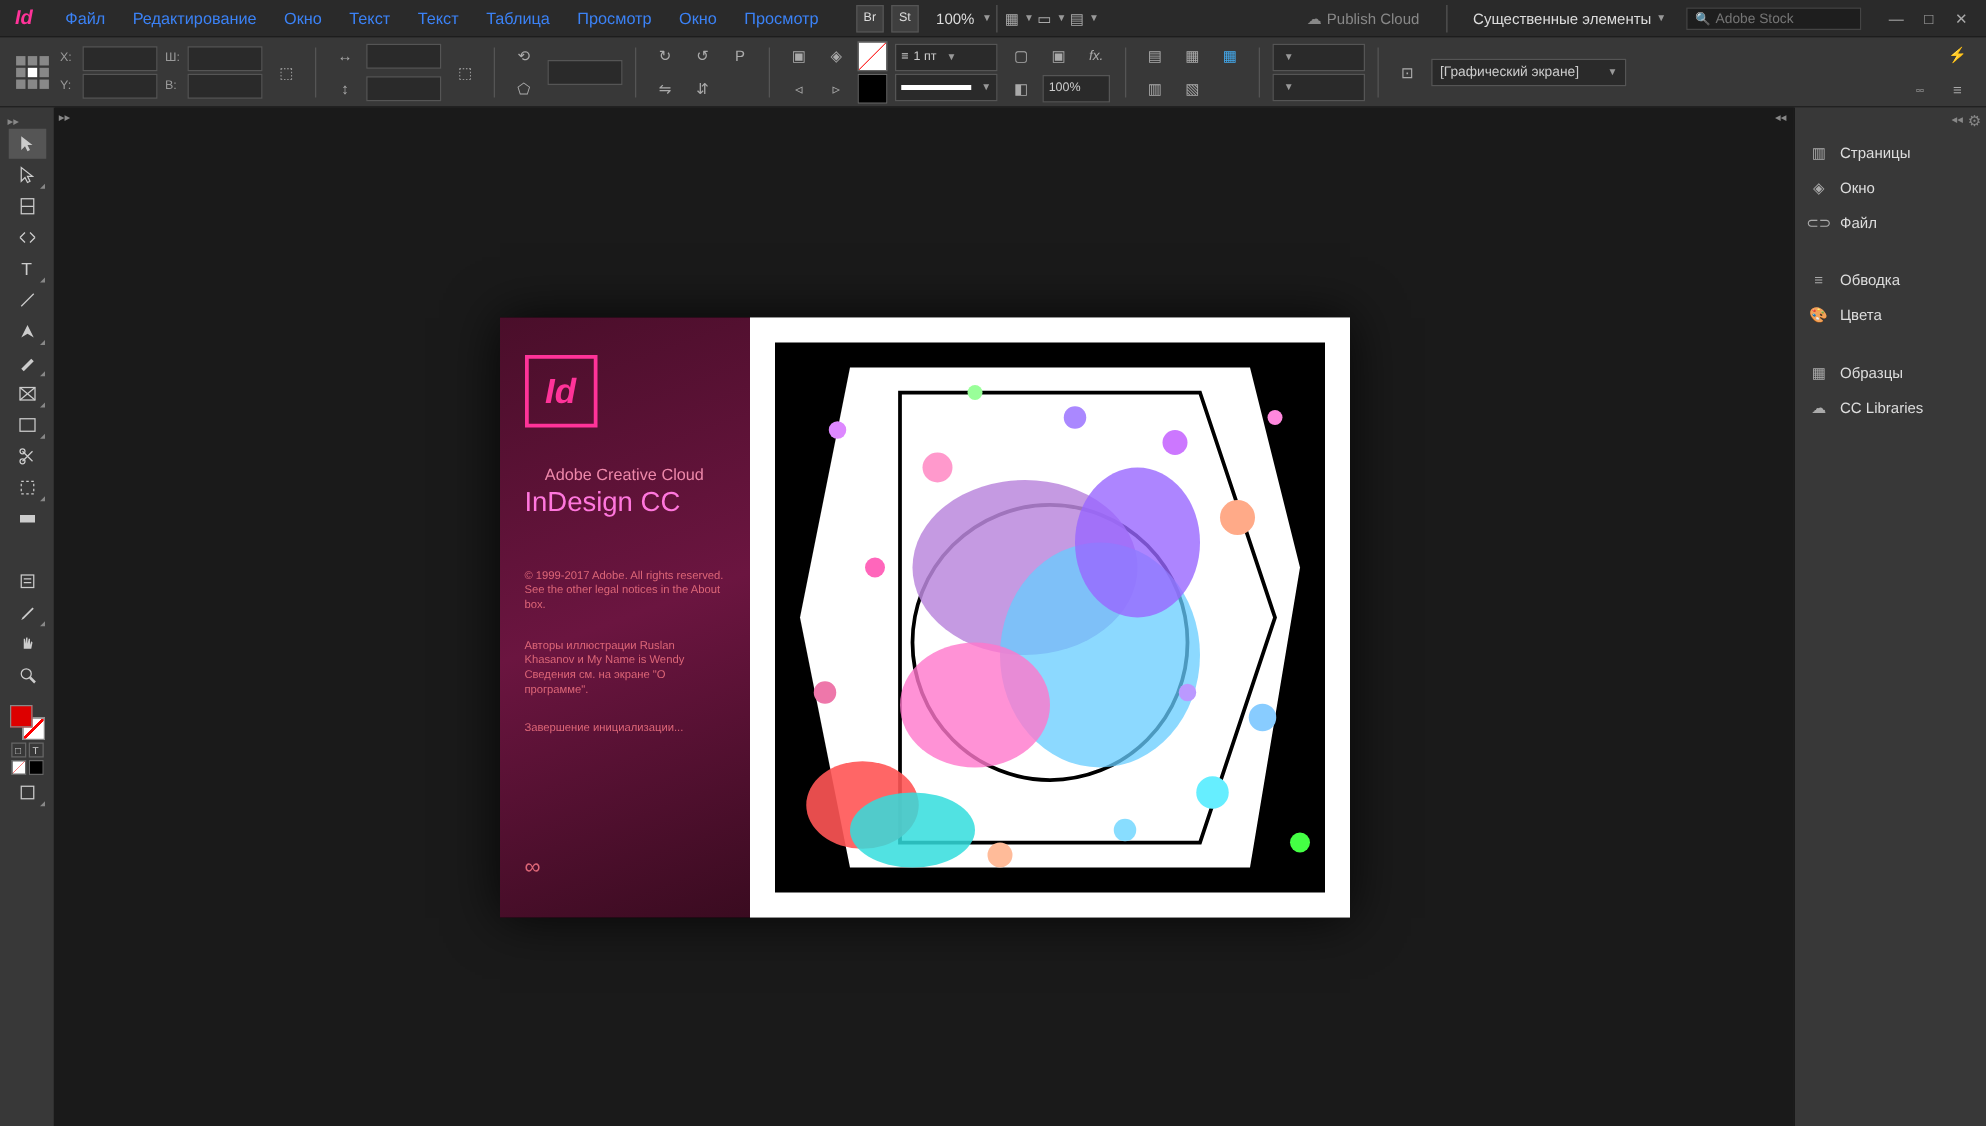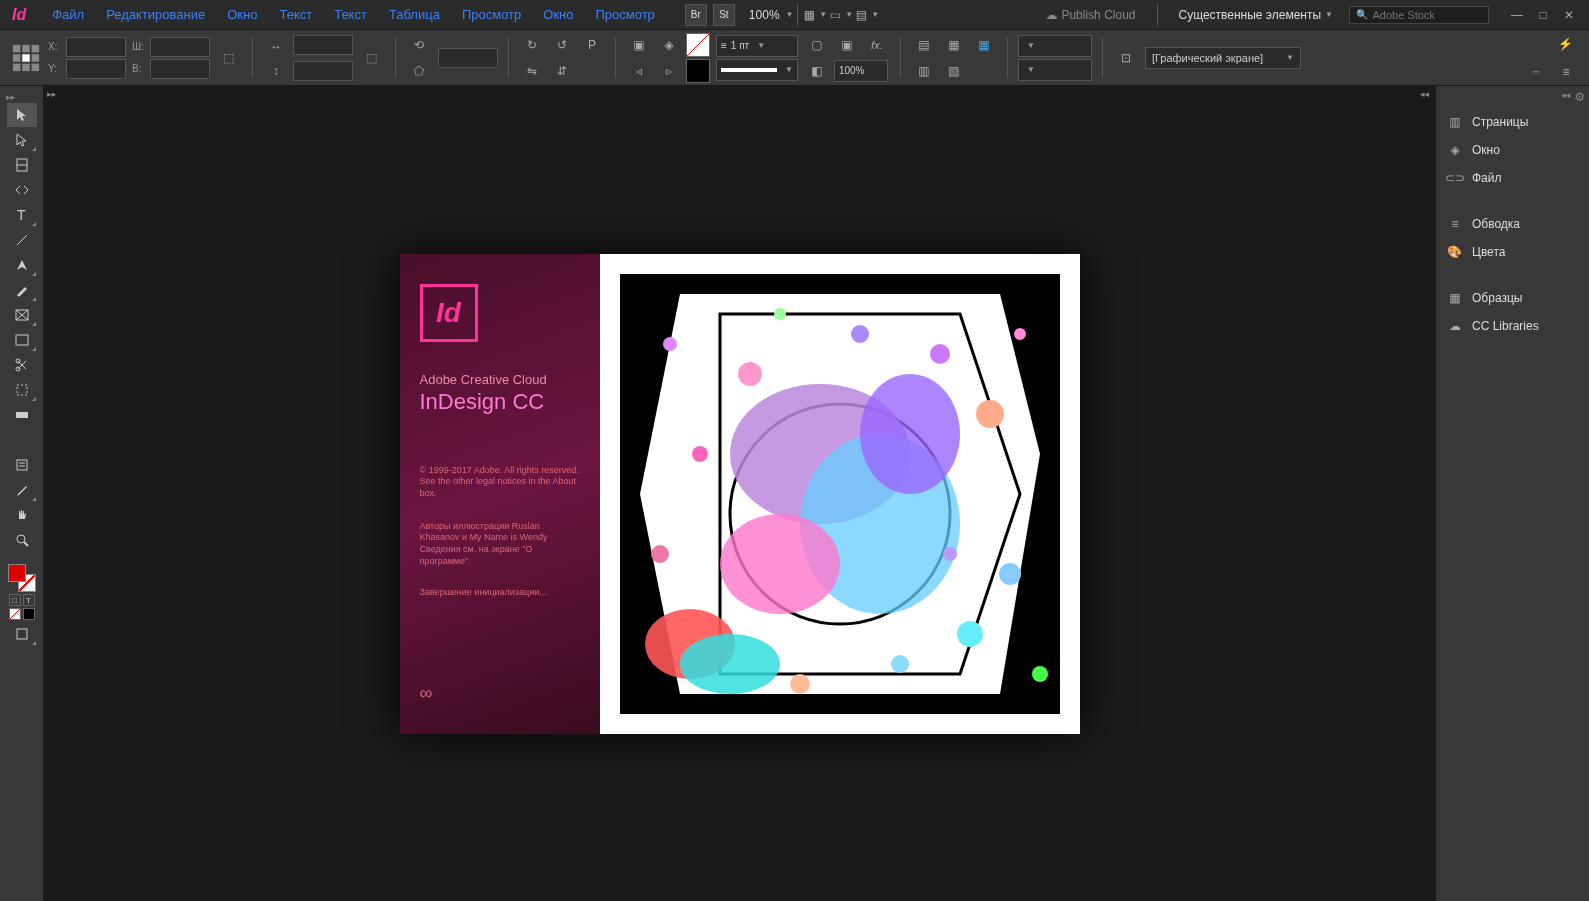--- a/index.html
+++ b/index.html
@@ -48,22 +48,22 @@
 .mini-row { display: flex; gap: 2px; }
 .mini-sw { width: 12px; height: 12px; border: 1px solid #666; font-size: 8px; color: #ccc; display: flex; align-items: center; justify-content: center; }
 
 .canvas-area { flex: 1; background: #1a1a1a; position: relative; display: flex; align-items: center; justify-content: center; }
 .expand-tab { position: absolute; top: 3px; left: 3px; width: 12px; height: 12px; color: #888; font-size: 9px; cursor: pointer; }
 .expand-tab-r { position: absolute; top: 3px; right: 3px; width: 12px; height: 12px; color: #888; font-size: 9px; cursor: pointer; }
 
 .splash { width: 680px; height: 480px; background: #000; display: flex; box-shadow: 0 0 40px rgba(0,0,0,0.8); }
 .splash-left { width: 200px; background: linear-gradient(160deg, #4a0e2a, #6b1540 50%, #3a0b20); padding: 30px 20px; display: flex; flex-direction: column; }
 .splash-logo { width: 58px; height: 58px; border: 3px solid #ff3399; display: flex; align-items: center; justify-content: center; color: #ff3399; font-weight: bold; font-size: 28px; font-style: italic; margin-bottom: 30px; }
-.splash-cc { color: #e8a; font-size: 13px; margin-bottom: 2px; }
-.splash-name { color: #f7d; font-size: 22px; font-weight: 300; margin-bottom: 50px; }
+.splash-cc { color: #e8a; font-size: 13px; margin-bottom: 2px; text-align: center; }
+.splash-name { color: #f7d; font-size: 22px; font-weight: 300; margin-bottom: 40px; }
 .splash-copy { color: #d67; font-size: 9px; line-height: 1.3; margin-bottom: 21px; }
 .splash-credits { color: #d67; font-size: 9px; line-height: 1.3; margin-bottom: 20px; }
 .splash-init { color: #d67; font-size: 9px; }
 .cc-icon { margin-top: auto; color: #d67; font-size: 18px; }
 .splash-art { flex: 1; background: #fff; position: relative; overflow: hidden; }
 
 .right-panels { width: 154px; background: #383838; border-left: 1px solid #1a1a1a; display: flex; flex-direction: column; }
 .panel-item { height: 28px; display: flex; align-items: center; gap: 8px; padding: 0 10px; cursor: pointer; color: #ddd; font-size: 12px; }
 .panel-icon { width: 18px; height: 16px; display: flex; align-items: center; justify-content: center; color: #aaa; }
 .panel-gap { height: 18px; }

